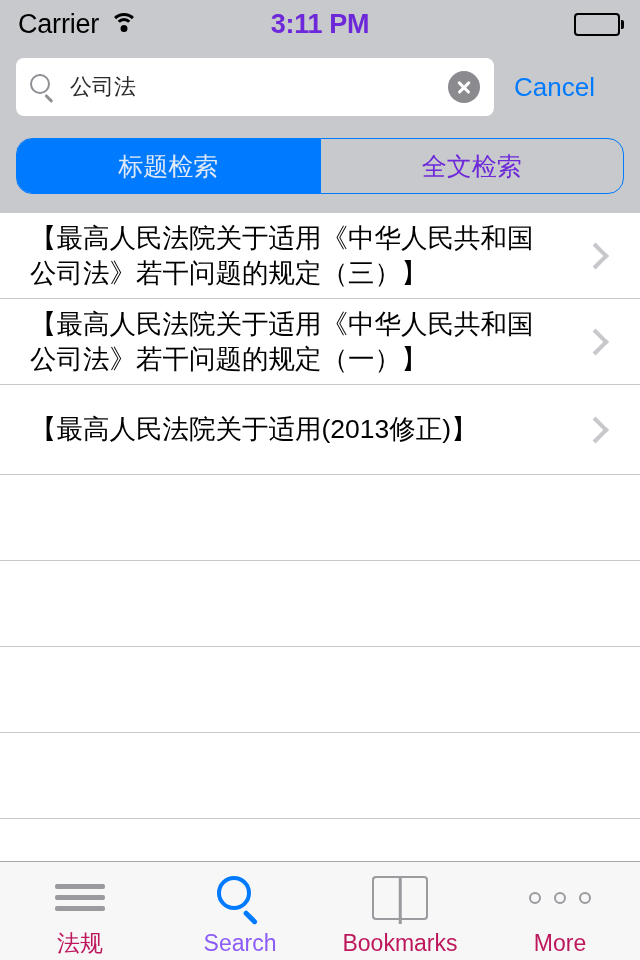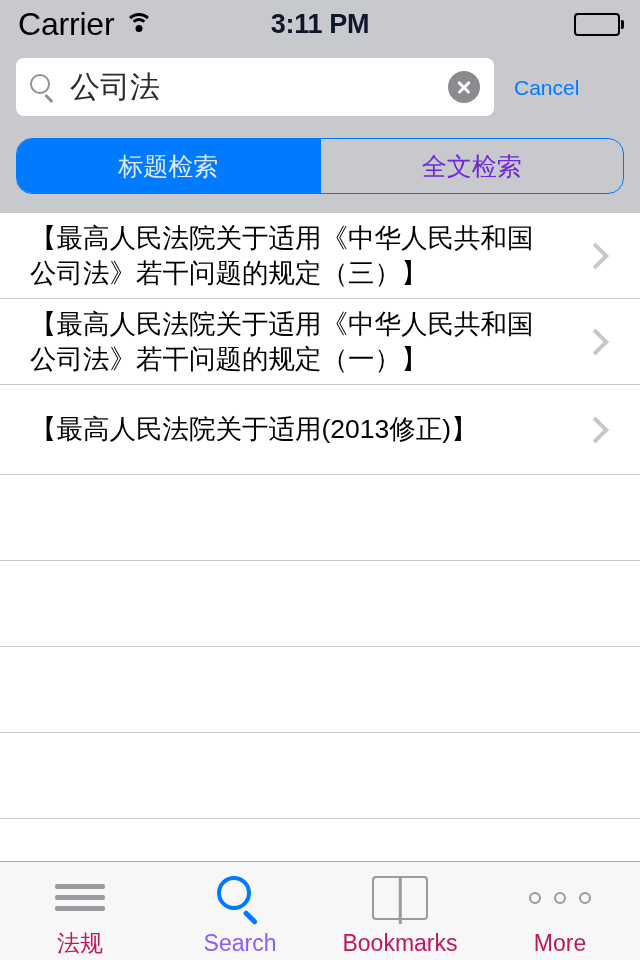--- a/index.html
+++ b/index.html
@@ -11,36 +11,36 @@
   }
   #app { position:relative; width:640px; height:960px; background:#ffffff; }
 
   
   .statusbar {
     position:absolute; top:0; left:0; width:640px; height:48px;
     background:#c8c9cd;
     display:flex; align-items:center;
   }
   .sb-left { display:flex; align-items:center; margin-left:18px; gap:10px; }
-  .sb-carrier { font-size:32px; color:#000; letter-spacing:-0.2px; }
+  .sb-carrier { font-size:27px; color:#000; letter-spacing:-0.2px; }
   .wifi-ico { width:30px; height:22px; position:relative; }
   .wifi-ico i {
     position:absolute; left:50%; border:3px solid #000;
     border-bottom-color:transparent; border-left-color:transparent; border-right-color:transparent;
     border-radius:50%; transform:translateX(-50%);
   }
   .wifi-ico i:nth-child(1){ width:28px; height:28px; top:0; }
   .wifi-ico i:nth-child(2){ width:18px; height:18px; top:5px; }
   .wifi-ico i:nth-child(3){
     width:7px; height:7px; top:12px; background:#000; border-radius:50%;
     border-color:#000;
   }
   .sb-time {
     position:absolute; left:0; right:0; text-align:center;
-    font-size:27px; font-weight:bold; color:#0f172a; letter-spacing:-0.3px;
+    font-size:27px; font-weight:bold; color:#6d28d9; letter-spacing:-0.3px;
   }
   .sb-right { margin-left:auto; margin-right:16px; display:flex; align-items:center; }
   .battery { width:46px; height:23px; border:2px solid #000; border-radius:4px; padding:2px; }
   .battery-fill { height:100%; background:#000; border-radius:1px; }
   .battery-nub { width:3px; height:9px; background:#000; border-radius:0 2px 2px 0; margin-left:1px; }
 
   
   .searchzone {
     position:absolute; top:48px; left:0; width:640px; height:165px;
     background:#c8c9cd;
@@ -52,33 +52,33 @@
   }
   .mag-ico { width:26px; height:26px; position:relative; flex:0 0 auto; margin-right:14px; }
   .mag-ico .ring {
     position:absolute; top:0; left:0; width:20px; height:20px;
     border:2.5px solid #8e8e93; border-radius:50%;
   }
   .mag-ico .handle {
     position:absolute; bottom:1px; right:2px; width:10px; height:2.5px;
     background:#8e8e93; transform:rotate(45deg); border-radius:2px;
   }
-  .search-text { flex:1; font-size:30px; color:#2b2b2b; line-height:1; }
+  .search-text { flex:1; font-size:22px; color:#2b2b2b; line-height:1; }
   .clear-btn {
     width:32px; height:32px; border-radius:50%; background:#8a8a8f;
     position:relative; flex:0 0 auto; cursor:pointer;
   }
   .clear-btn:before, .clear-btn:after {
     content:""; position:absolute; top:50%; left:50%; width:16px; height:2.6px;
     background:#fff; border-radius:2px; margin:-1.3px 0 0 -8px;
   }
   .clear-btn:before { transform:rotate(45deg); }
   .clear-btn:after  { transform:rotate(-45deg); }
   .cancel-btn {
-    font-size:21px; color:#007aff; margin-left:20px; cursor:pointer; line-height:1;
+    font-size:26px; color:#007aff; margin-left:20px; cursor:pointer; line-height:1;
   }
 
   
   .segmented {
     margin:22px 16px 0 16px; height:56px; display:flex;
     border:1.5px solid #007aff; border-radius:16px; overflow:hidden;
   }
   .seg {
     flex:1; display:flex; align-items:center; justify-content:center;
     font-size:25px; cursor:pointer; color:#6d28d9; background:transparent;

